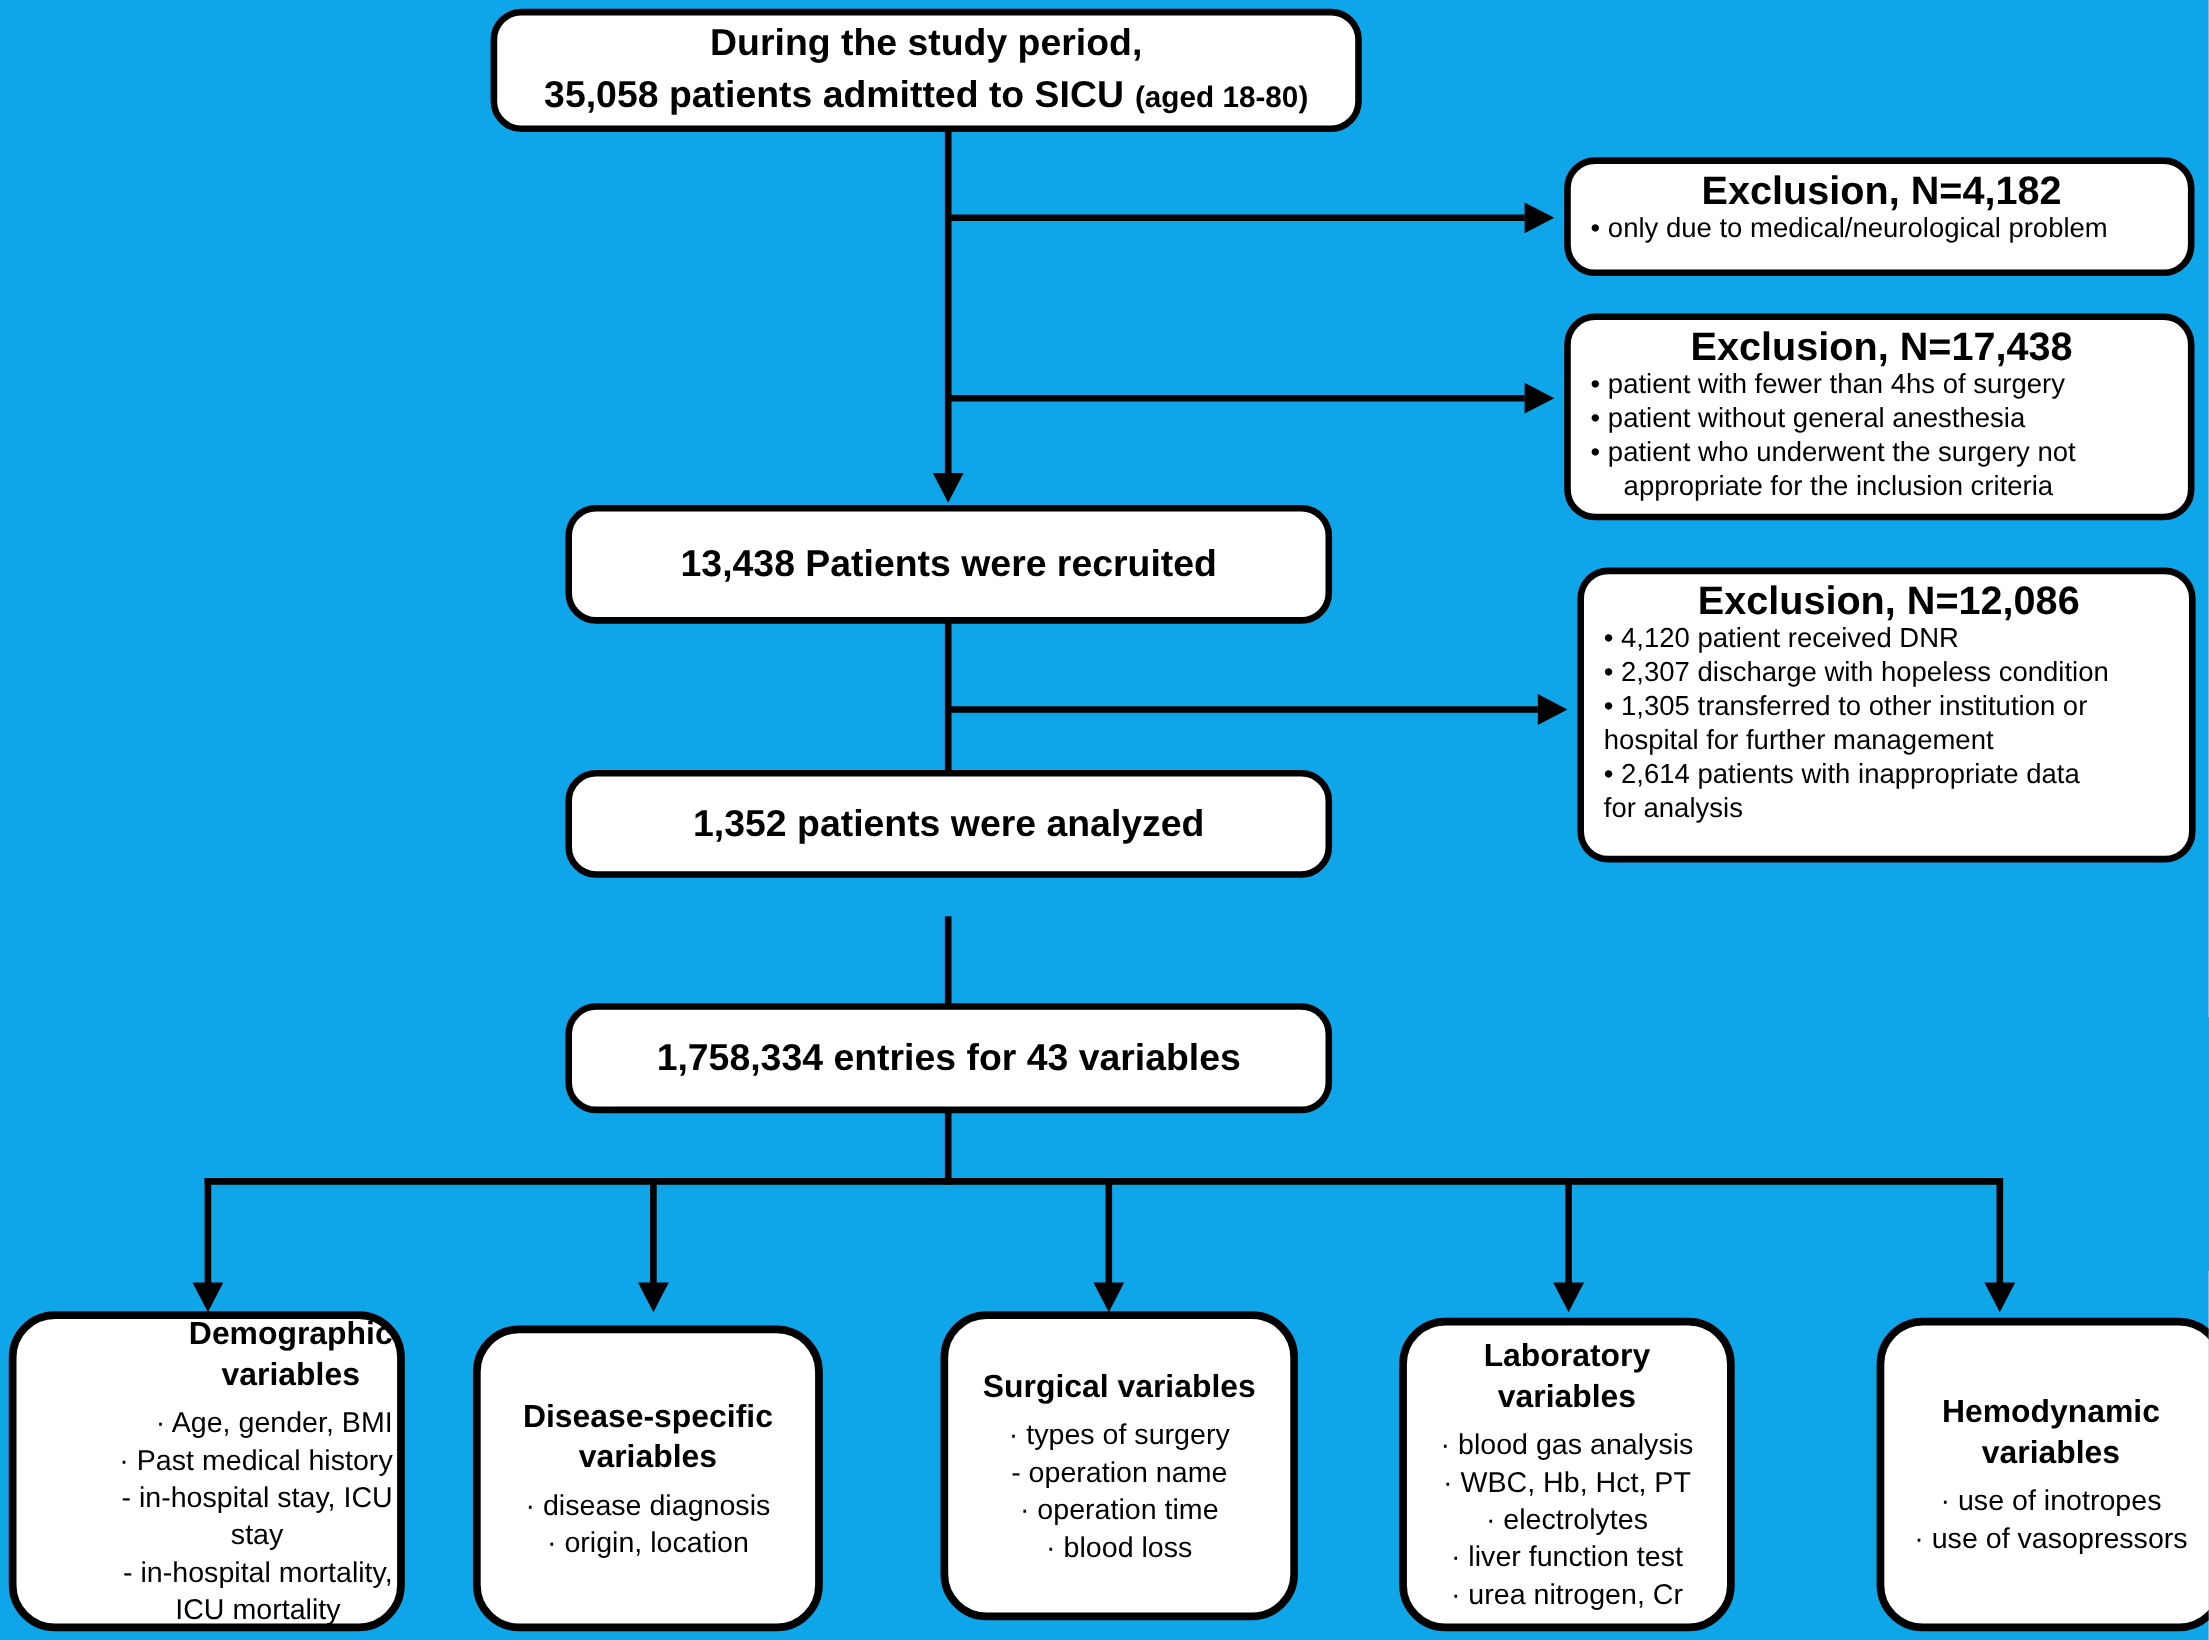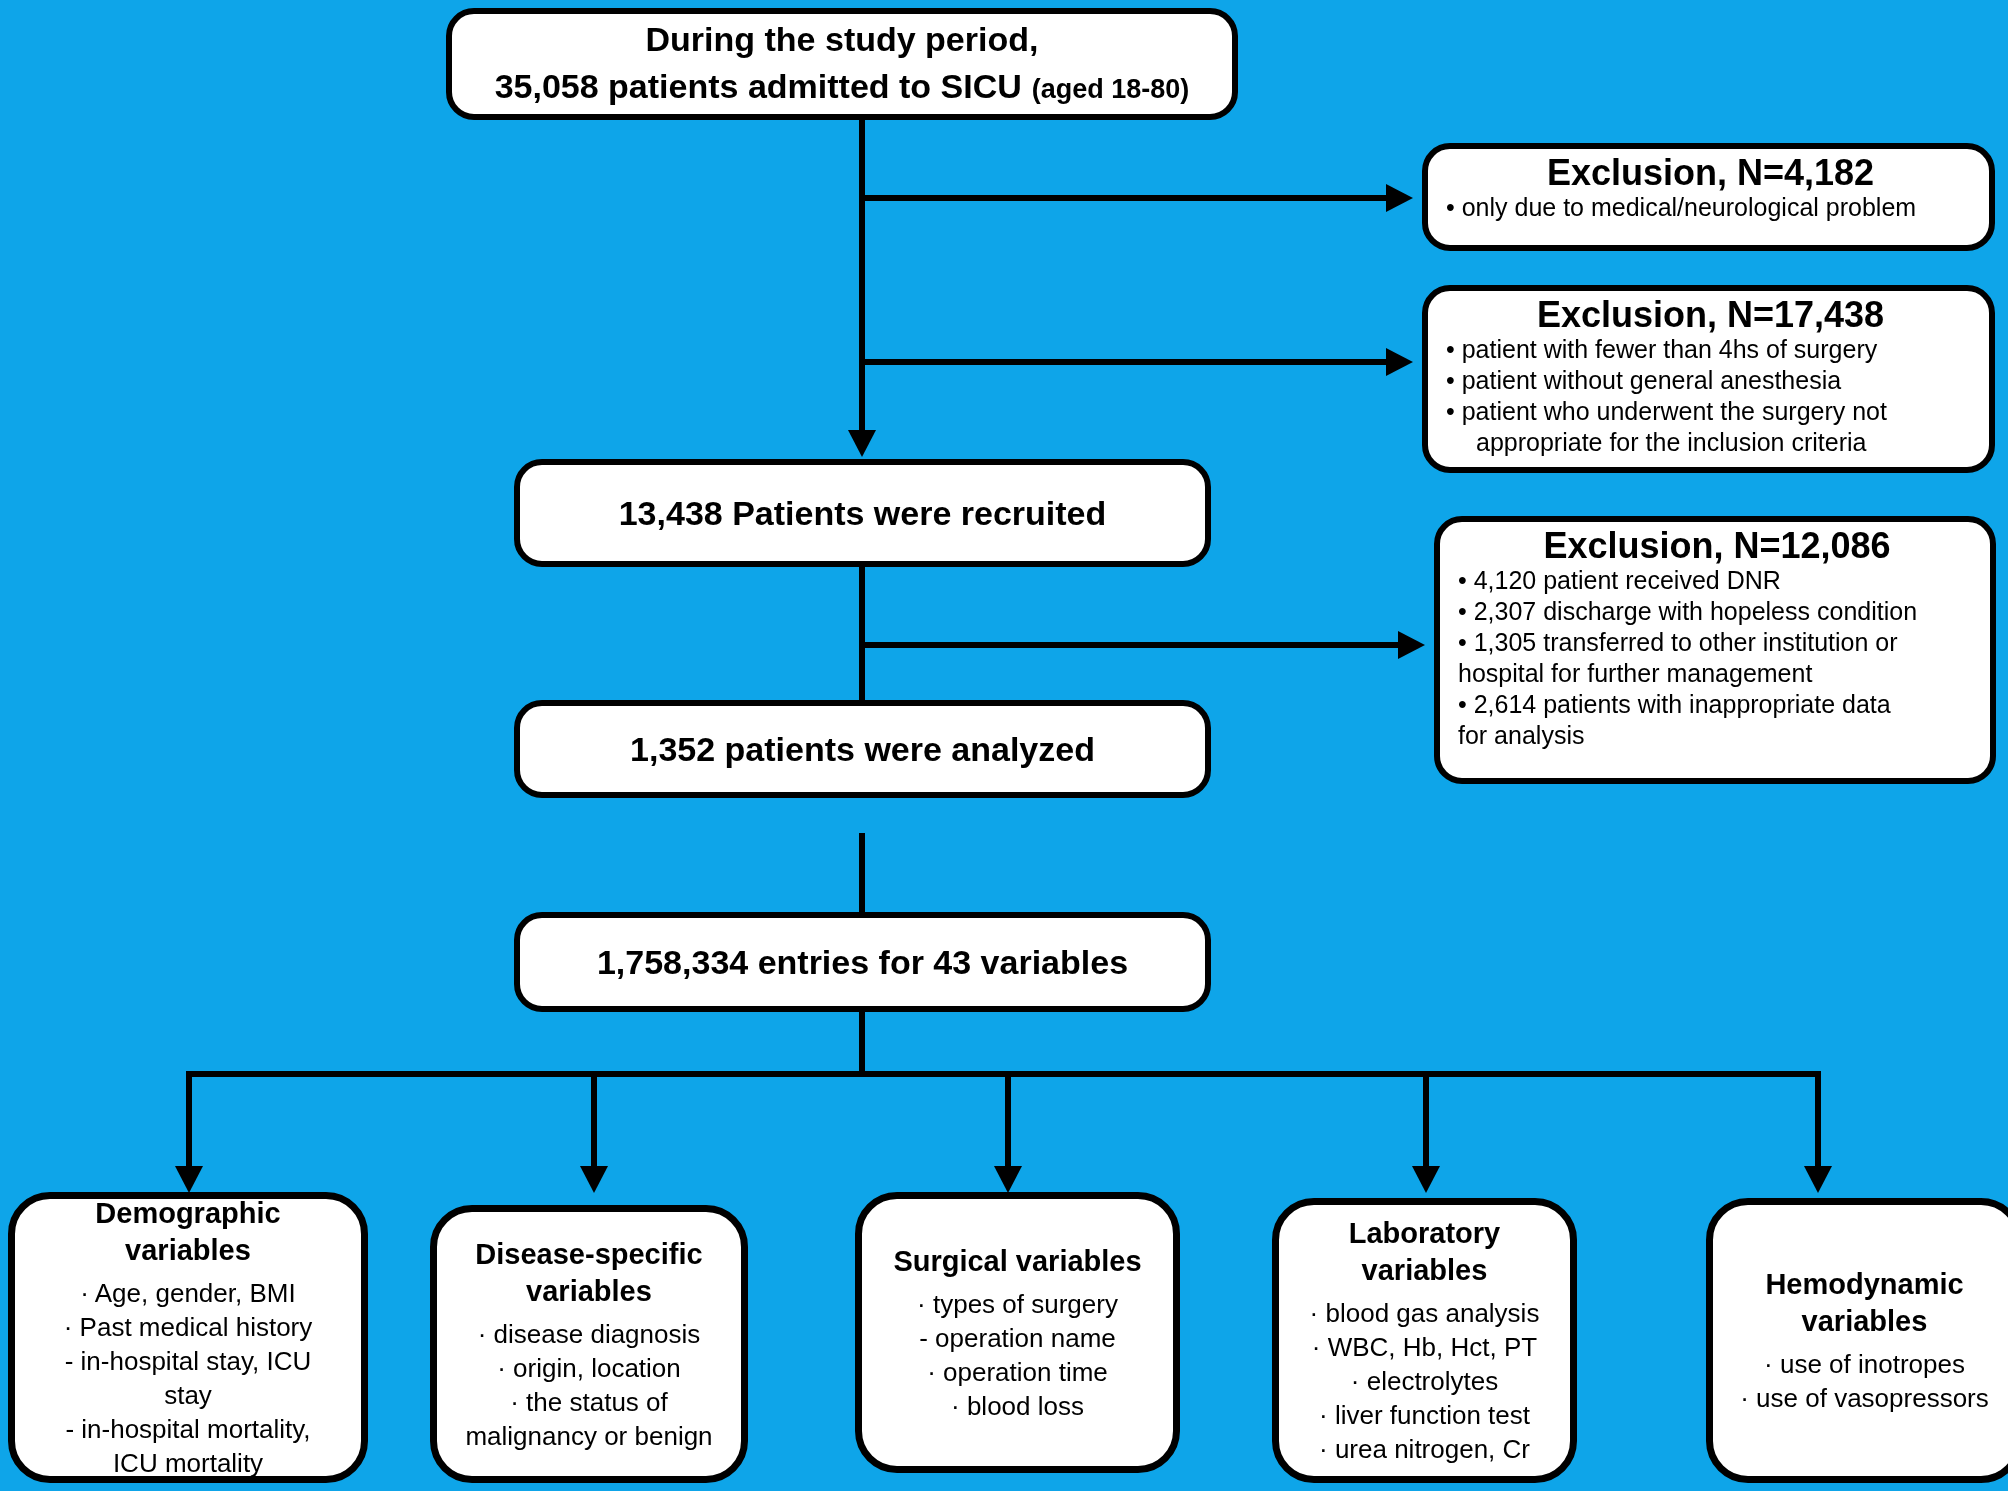--- a/index.html
+++ b/index.html
@@ -178,38 +178,36 @@
   </div>
 
   <div class="box stage-box" style="left:514px; top:700px; width:697px; height:98px;">
     <span>1,352 patients were analyzed</span>
   </div>
 
   <div class="box stage-box" style="left:514px; top:912px; width:697px; height:100px;">
     <span>1,758,334 entries for 43 variables</span>
   </div>
 
-  <div class="box var-box" style="left:8px; top:1192px; width:360px; height:291px;">
+  <div class="box var-box" style="left:8px; top:1192px; width:360px; height:291px;align-items:flex-end;">
     <div class="var-title">Demographic
 variables</div>
     <div class="var-item">· Age, gender, BMI</div>
     <div class="var-item">· Past medical history</div>
     <div class="var-item">- in-hospital stay, ICU
 stay</div>
     <div class="var-item">- in-hospital mortality,
 ICU mortality</div>
   </div>
 
   <div class="box var-box" style="left:412px; top:1205px; width:318px; height:278px;margin-left:18px;">
     <div class="var-title">Disease-specific
 variables</div>
     <div class="var-item">· disease diagnosis</div>
     <div class="var-item">· origin, location</div>
-    <div class="var-item">· the status of
-malignancy or benign</div>
   </div>
 
   <div class="box var-box" style="left:855px; top:1192px; width:325px; height:281px;justify-content:center;">
     <div class="var-title">Surgical variables</div>
     <div class="var-item">· types of surgery</div>
     <div class="var-item">- operation name</div>
     <div class="var-item">· operation time</div>
     <div class="var-item">· blood loss</div>
   </div>
 

